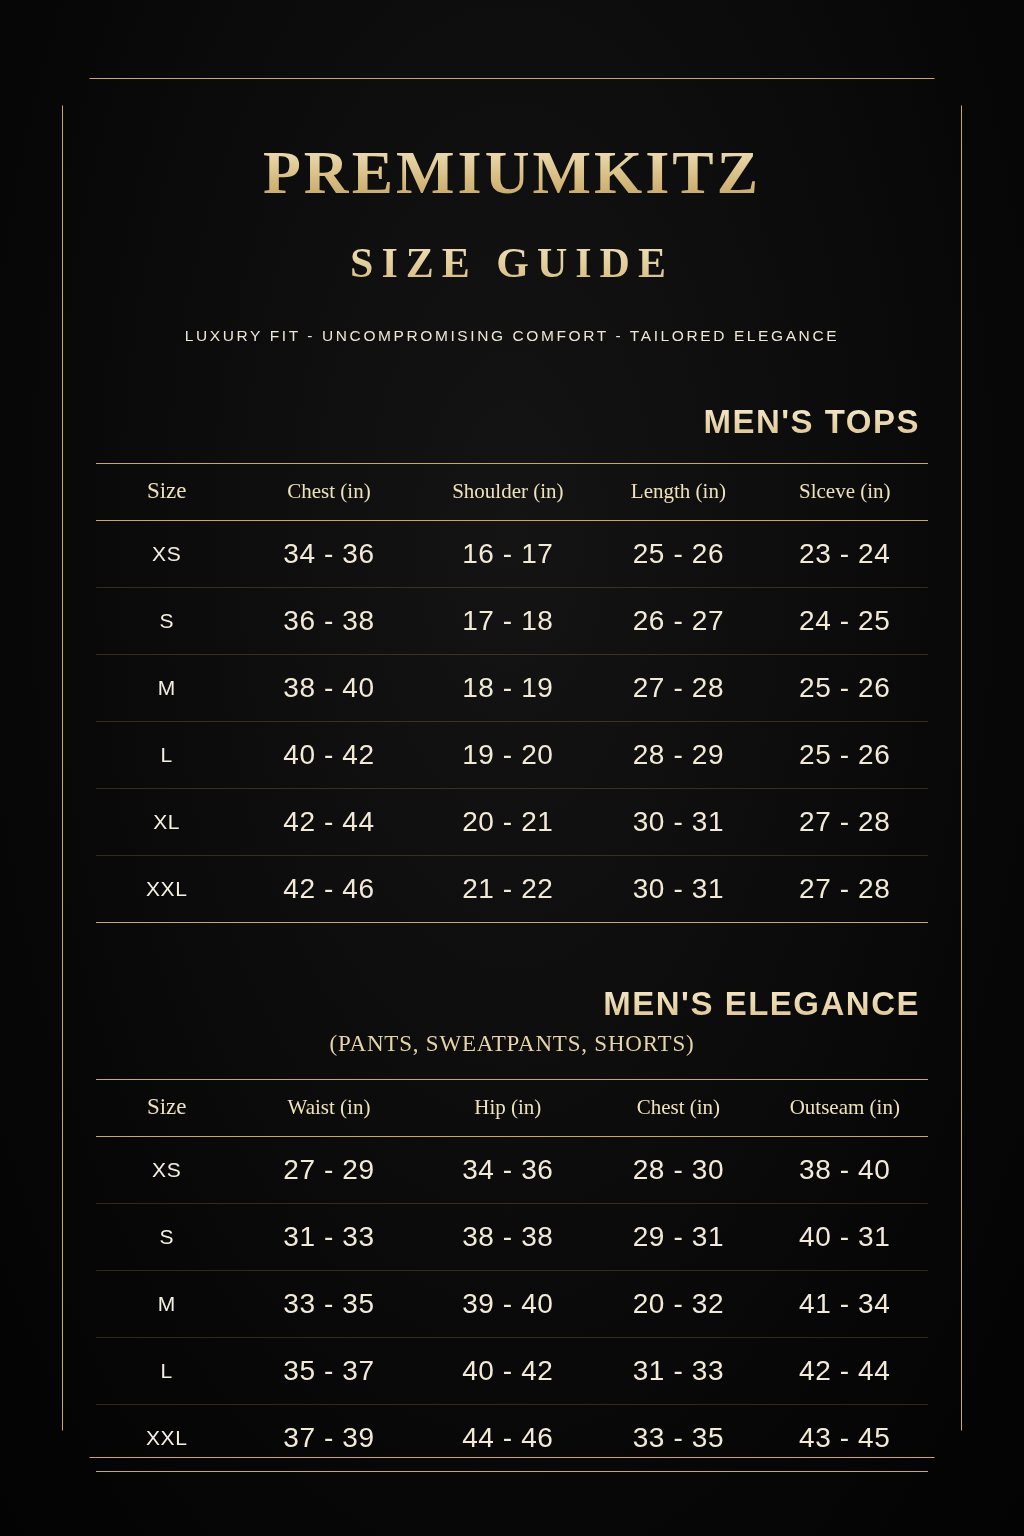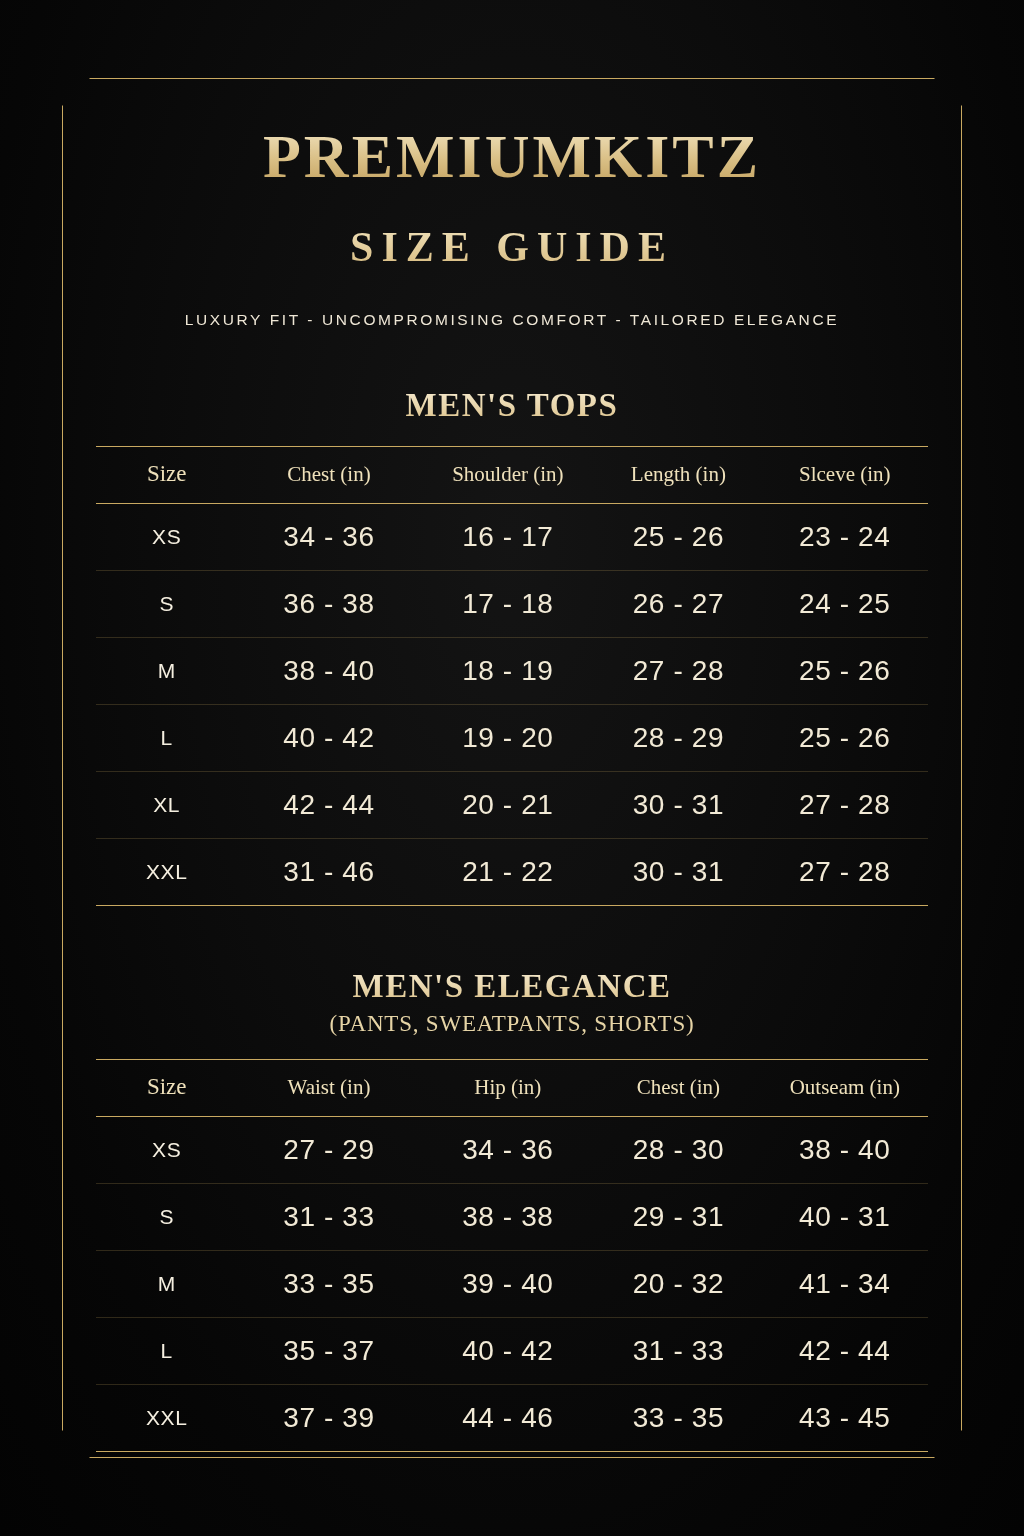--- a/index.html
+++ b/index.html
@@ -38,21 +38,21 @@
       28px 0, calc(100% - 28px) 0, 100% 28px,
       100% calc(100% - 28px), calc(100% - 28px) 100%,
       28px 100%, 0 calc(100% - 28px), 0 28px);
     pointer-events: none;
   }
 
   .content {
     position: absolute;
     left: 96px;
     right: 96px;
-    top: 124px;
+    top: 140px;
   }
 
   .brand {
     text-align: center;
     font-family: "Liberation Serif", serif;
     font-size: 62px;
     letter-spacing: 3px;
     color: #e9d8ae;
     background: linear-gradient(180deg, #f3e6c4 0%, #d9bf85 55%, #c2a05d 100%);
     -webkit-background-clip: text;
@@ -83,30 +83,30 @@
     font-weight: 400;
   }
 
   .section {
     margin-top: 58px;
   }
   .section.second {
     margin-top: 62px;
   }
   .section-title {
-    text-align: center;
-    font-family: Liberation Serif, serif;
+    text-align: right;
+    font-family: Liberation Sans, sans-serif;
     font-size: 33px;
     letter-spacing: 1.5px;
     color: #f0e2bd;
     background: linear-gradient(180deg, #f6ecd2 0%, #dcc188 100%);
     -webkit-background-clip: text;
     background-clip: text;
     -webkit-text-fill-color: transparent;
-    margin: 0;
+    margin: 8px;
   }
   .section-sub {
     text-align: center;
     font-family: "Liberation Serif", serif;
     font-size: 23px;
     letter-spacing: 0.8px;
     color: #e6d4a6;
     margin: 6px 0 0 0;
   }
 
@@ -210,21 +210,21 @@
           </tr>
           <tr>
             <td class="size-cell">XL</td>
             <td>42 - 44</td>
             <td>20 - 21</td>
             <td>30 - 31</td>
             <td>27 - 28</td>
           </tr>
           <tr>
             <td class="size-cell">XXL</td>
-            <td>31 - 46</td>
+            <td>42 - 46</td>
             <td>21 - 22</td>
             <td>30 - 31</td>
             <td>27 - 28</td>
           </tr>
         </tbody>
       </table>
     </div>
 
     <div class="section second">
       <h3 class="section-title">MEN'S ELEGANCE</h3>

